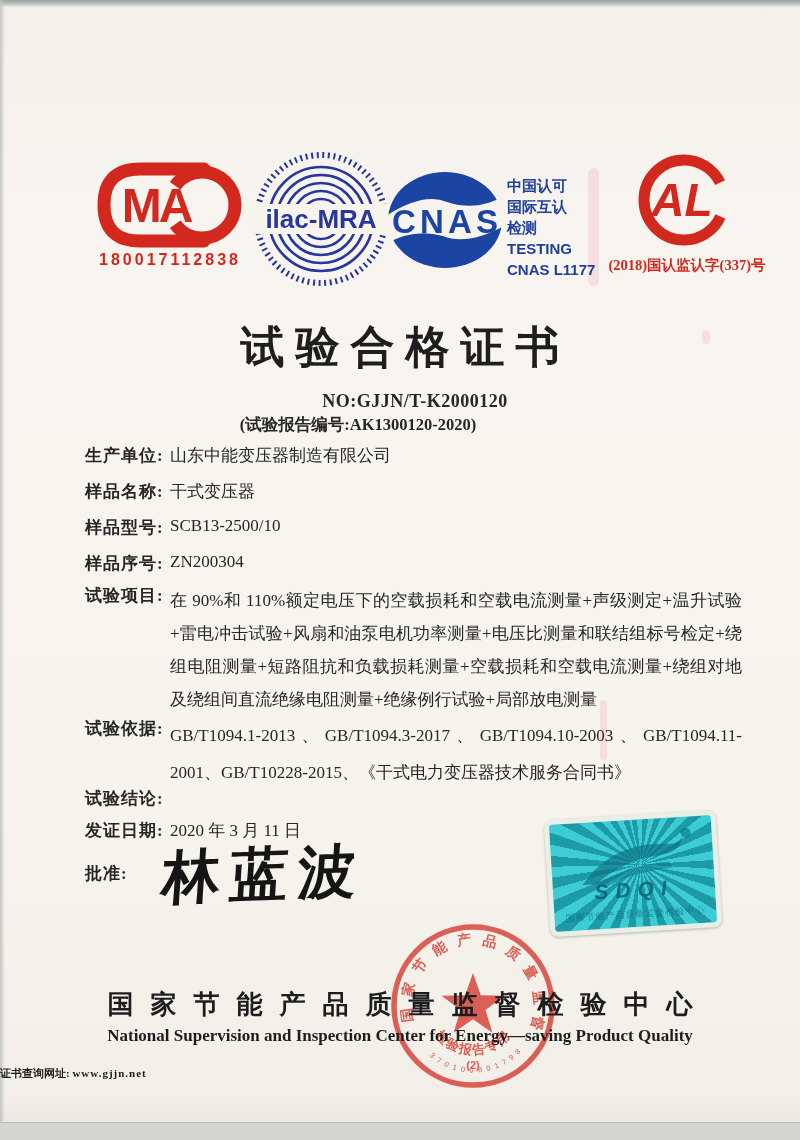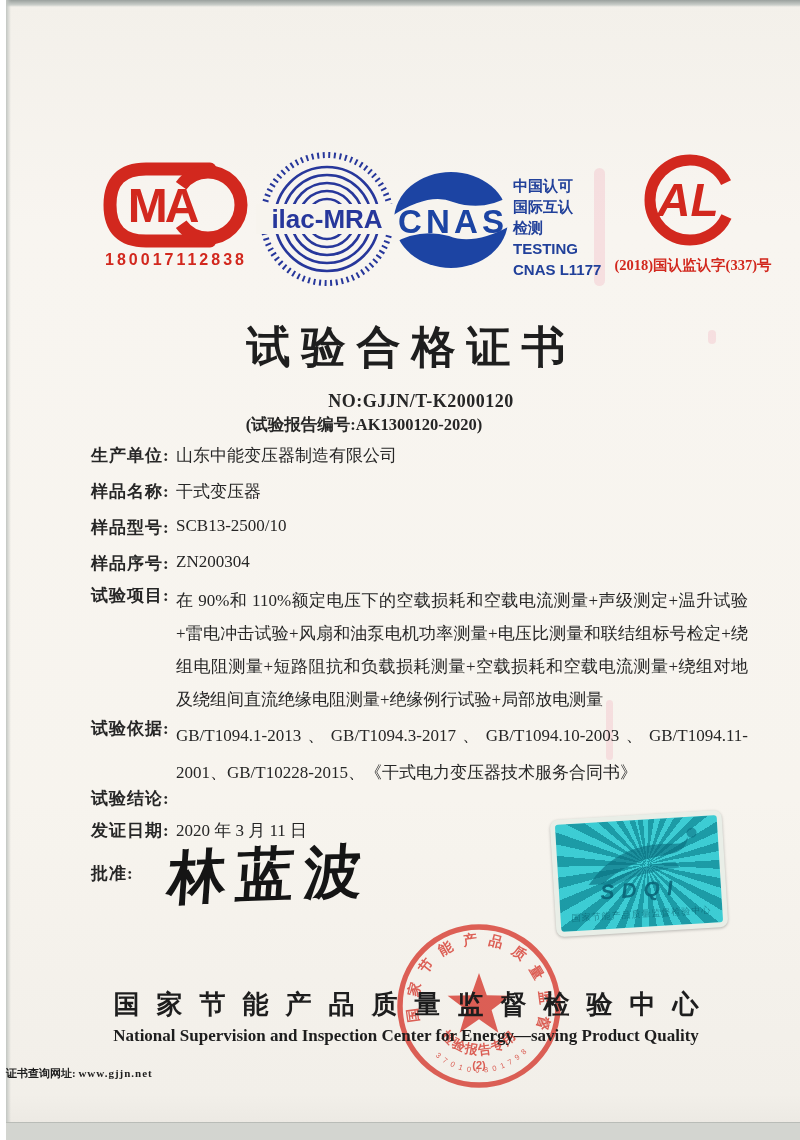--- a/index.html
+++ b/index.html
@@ -1,19 +1,19 @@
 <!DOCTYPE html>
 <html><head>
 <meta charset="utf-8">
 <style>
   html,body{margin:0;padding:0;}
   body{width:800px;height:1140px;position:relative;overflow:hidden;
        font-family:"Liberation Serif","DejaVu Serif",serif;color:#262626;}
   #paper{position:absolute;inset:0;
-         background:linear-gradient(180deg,#f3f0ea 0%,#f8f5f0 20%,#f7f4ee 70%,#f2efe9 96%,#e9e6e0 100%);margin-left:6px;}
+         background:linear-gradient(180deg,#f3f0ea 0%,#f8f5f0 20%,#f7f4ee 70%,#f2efe9 96%,#e9e6e0 100%);}
   .edge-top{position:absolute;left:0;top:0;width:800px;height:7px;
             background:linear-gradient(180deg,#9aa09d,#c9cdc9 70%,rgba(200,204,200,0));}
   .edge-left{position:absolute;left:0;top:0;width:5px;height:1140px;
              background:linear-gradient(90deg,#c2c6c2,rgba(194,198,194,0));}
   .edge-bottom{position:absolute;left:0;top:1122px;width:800px;height:18px;
                background:#d3d5d0;border-top:1px solid #b9bcb7;}
   .abs{position:absolute;}
   .red{color:#d2281e;}
   .blue{color:#21409a;}
 

